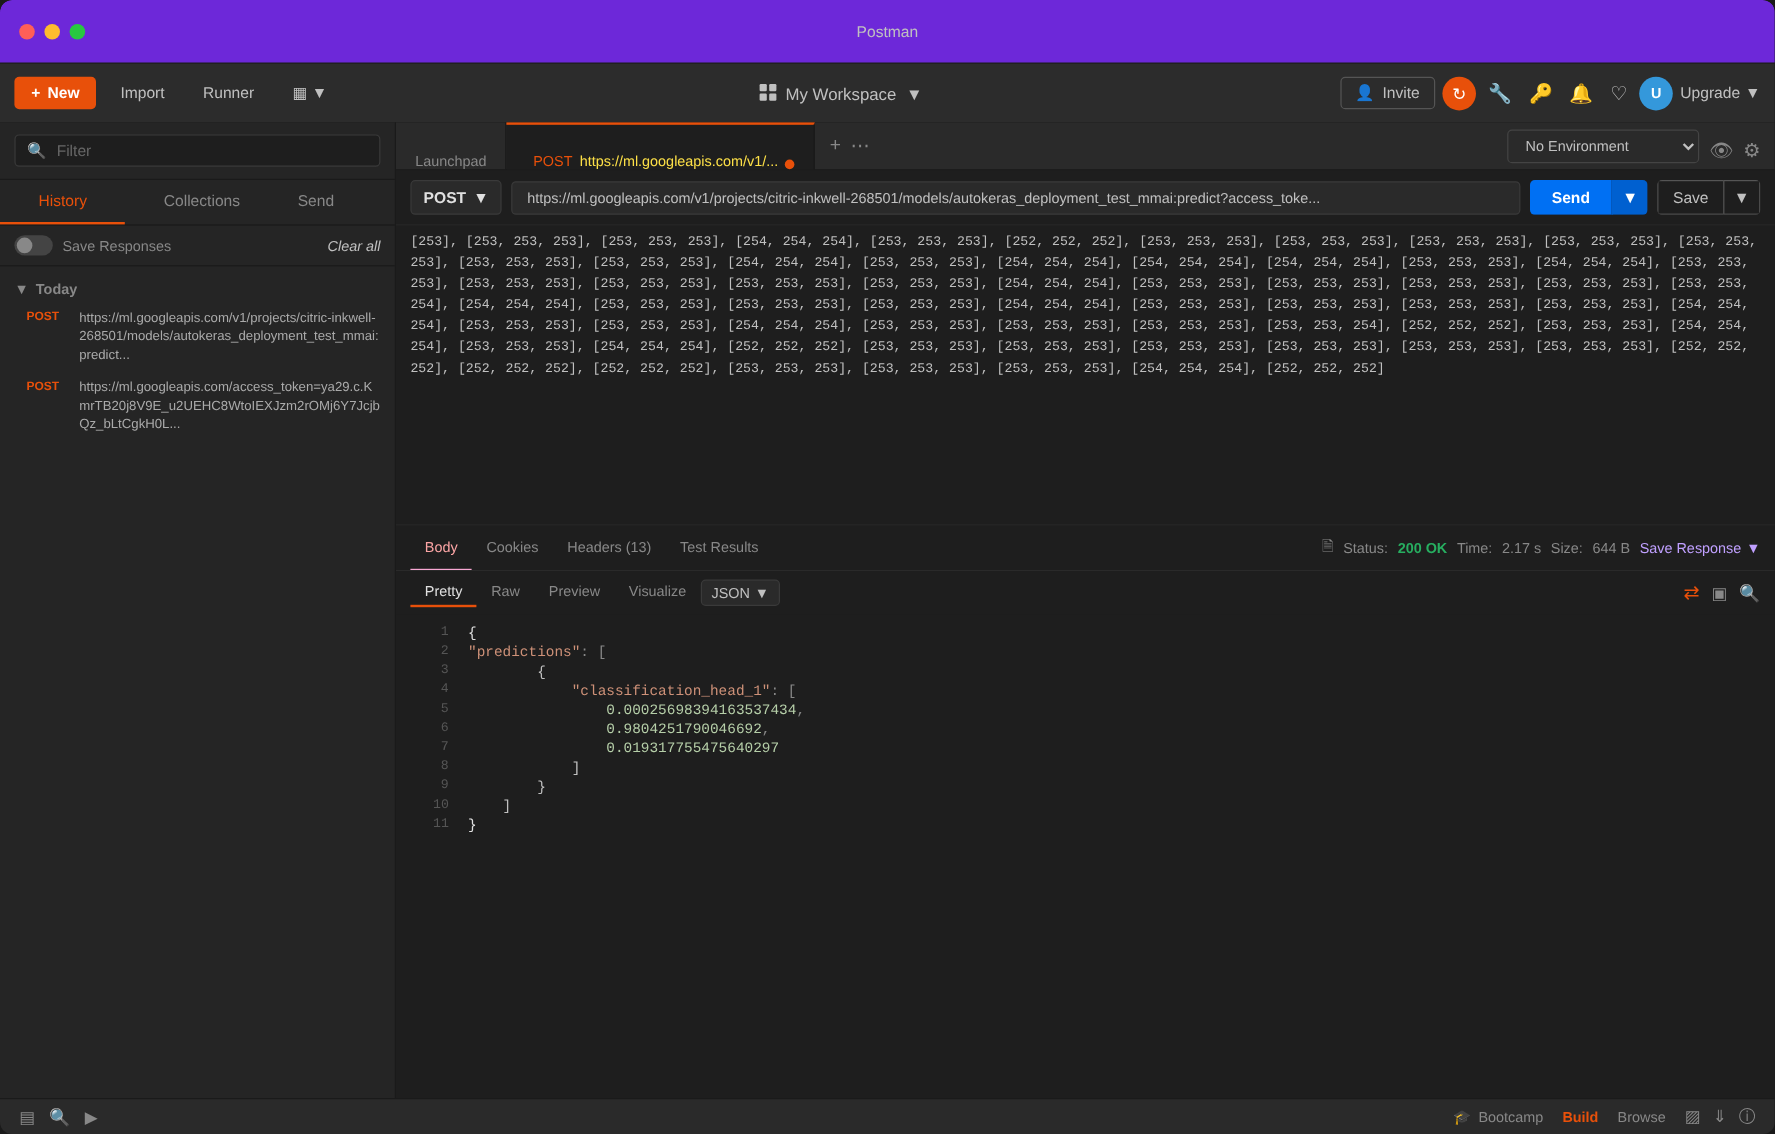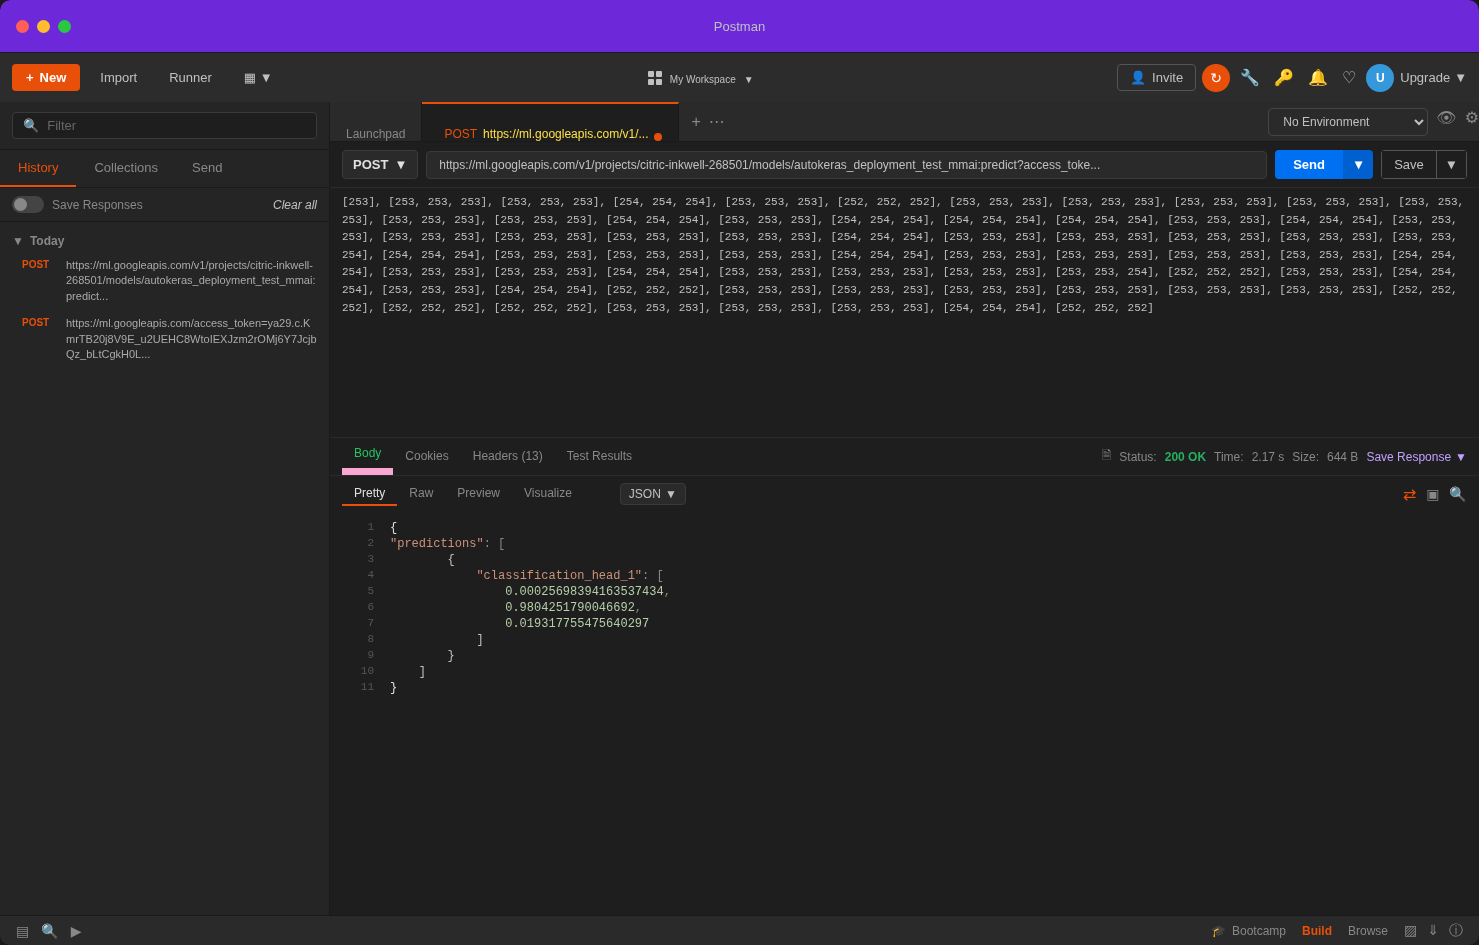--- a/index.html
+++ b/index.html
@@ -77,24 +77,24 @@
     .workspace-center {
       flex: 1;
       display: flex;
       justify-content: center;
       align-items: center;
     }
     .workspace-btn {
       background: transparent;
       color: #c0c0c0;
       border: none;
-      font-size: 10px;
-      cursor: pointer;
-      display: flex;
-      align-items: flex-end;
+      font-size: 14px;
+      cursor: pointer;
+      display: flex;
+      align-items: flex-start;
       gap: 8px;
     }
     .workspace-icon {
       display: inline-grid;
       grid-template-columns: 1fr 1fr;
       gap: 2px;
       width: 14px;
       height: 14px;
     }
     .workspace-icon span {
@@ -194,21 +194,21 @@
       color: #c0c0c0;
       font-size: 13px;
       width: 100%;
     }
     .search-input-wrap input::placeholder { color: #666; }
     .sidebar-tabs {
       display: flex;
       border-bottom: 1px solid #1a1a1a;
     }
     .sidebar-tab {
-      padding: 10px 18px;
+      padding: 10px 32px;
       font-size: 13px;
       color: #888;
       cursor: pointer;
       border-bottom: 2px solid transparent;
     }
     .sidebar-tab.active {
       color: #e8500a;
       border-bottom: 2px solid #e8500a;
     }
     .sidebar-apis-tab {
@@ -448,22 +448,22 @@
       padding: 0 12px;
       height: 100%;
       display: flex;
       align-items: center;
       font-size: 12px;
       color: #888;
       cursor: pointer;
       border-bottom: 2px solid transparent;
     }
     .resp-tab.active {
-      color: #22c55e;
-      border-bottom: 7px solid #f9a8d4;
+      color: #fca5a5;
+      border-bottom: 1px solid #f9a8d4;
       text-align: center;
     }
     .resp-tab-right {
       margin-left: auto;
       display: flex;
       align-items: center;
       gap: 8px;
       font-size: 12px;
       color: #888;
     }
@@ -502,21 +502,20 @@
       background: #2a2a2a;
       border: 1px solid #3a3a3a;
       color: #c0c0c0;
       padding: 3px 8px;
       border-radius: 4px;
       font-size: 12px;
       cursor: pointer;
       display: flex;
       align-items: center;
       gap: 4px;
-      margin-left: 36px;
     }
     .fmt-right {
       margin-left: auto;
       display: flex;
       align-items: center;
       gap: 10px;
     }
     .fmt-icon-btn {
       background: transparent;
       border: none;
@@ -745,21 +744,21 @@
       <div class="req-tab active">
         <span class="req-tab-url">POST</span>
         <span style="color:#fde047;font-size:12px;margin-left:6px;">https://ml.googleapis.com/v1/...</span>
         <div class="tab-dot"></div>
       </div>
       <div class="tab-actions">
         <button class="tab-action-btn">+</button>
         <button class="tab-action-btn">⋯</button>
       </div>
 
-      <div style="margin-left:auto;display:flex;align-items:flex-start;gap:8px;">
+      <div style="margin-left:auto;display:flex;align-items:flex-end;gap:8px;padding-right:12px;">
         <select class="no-env-select">
           <option>No Environment</option>
         </select>
         <button class="env-icon-btn">👁</button>
         <button class="env-icon-btn">⚙</button>
       </div>
     </div>
 
     <div class="request-bar">
       <div class="method-select">

